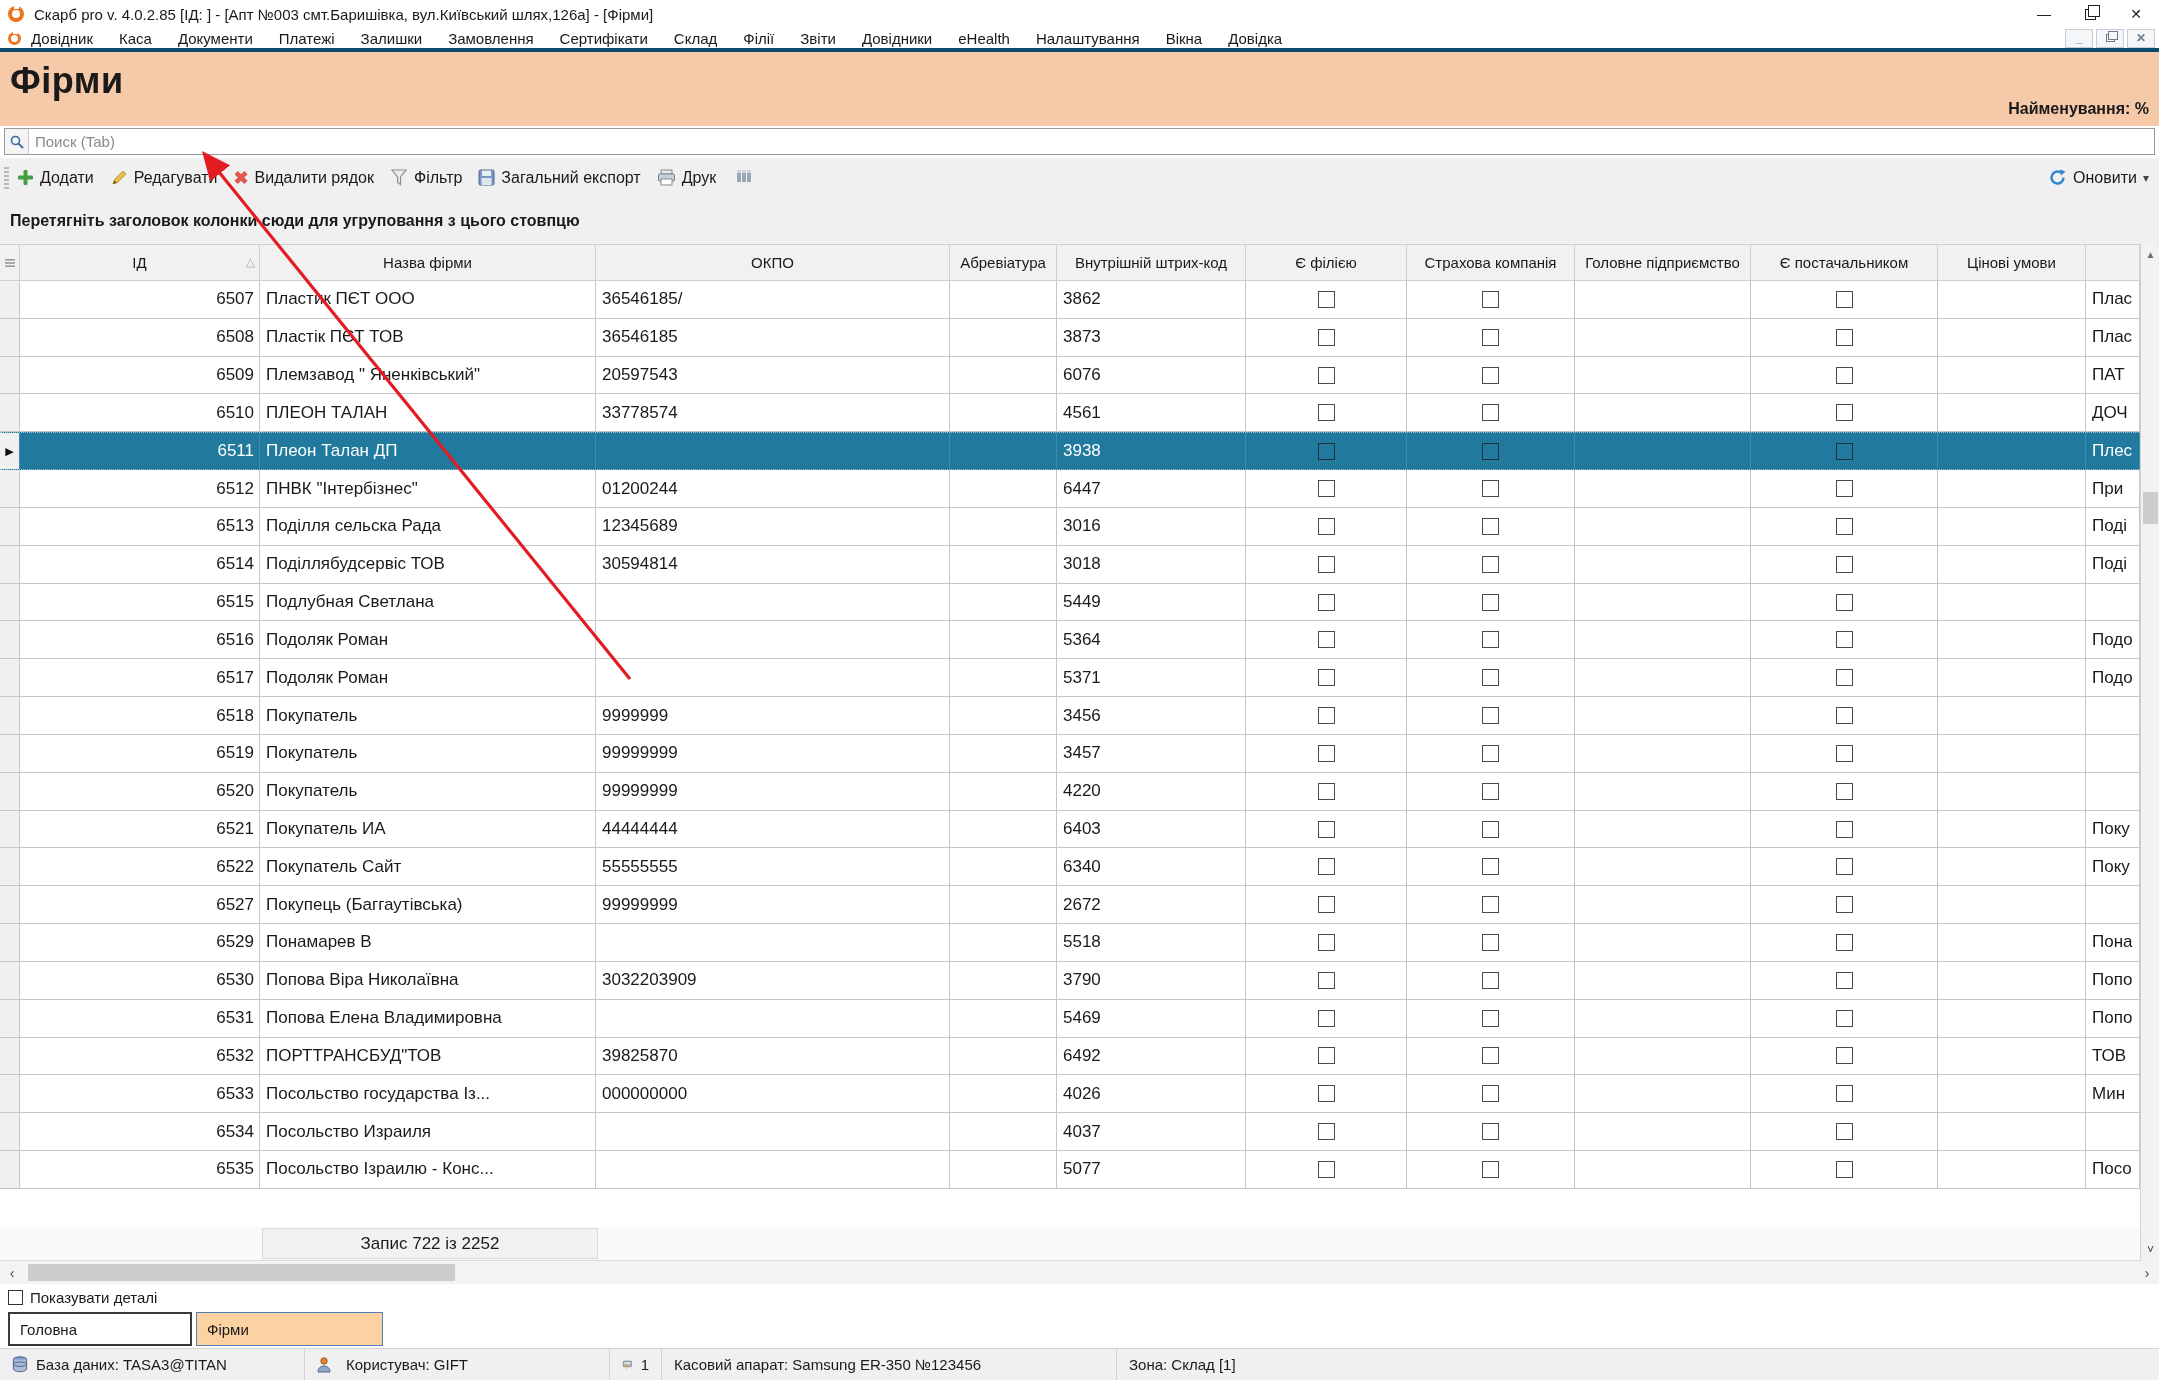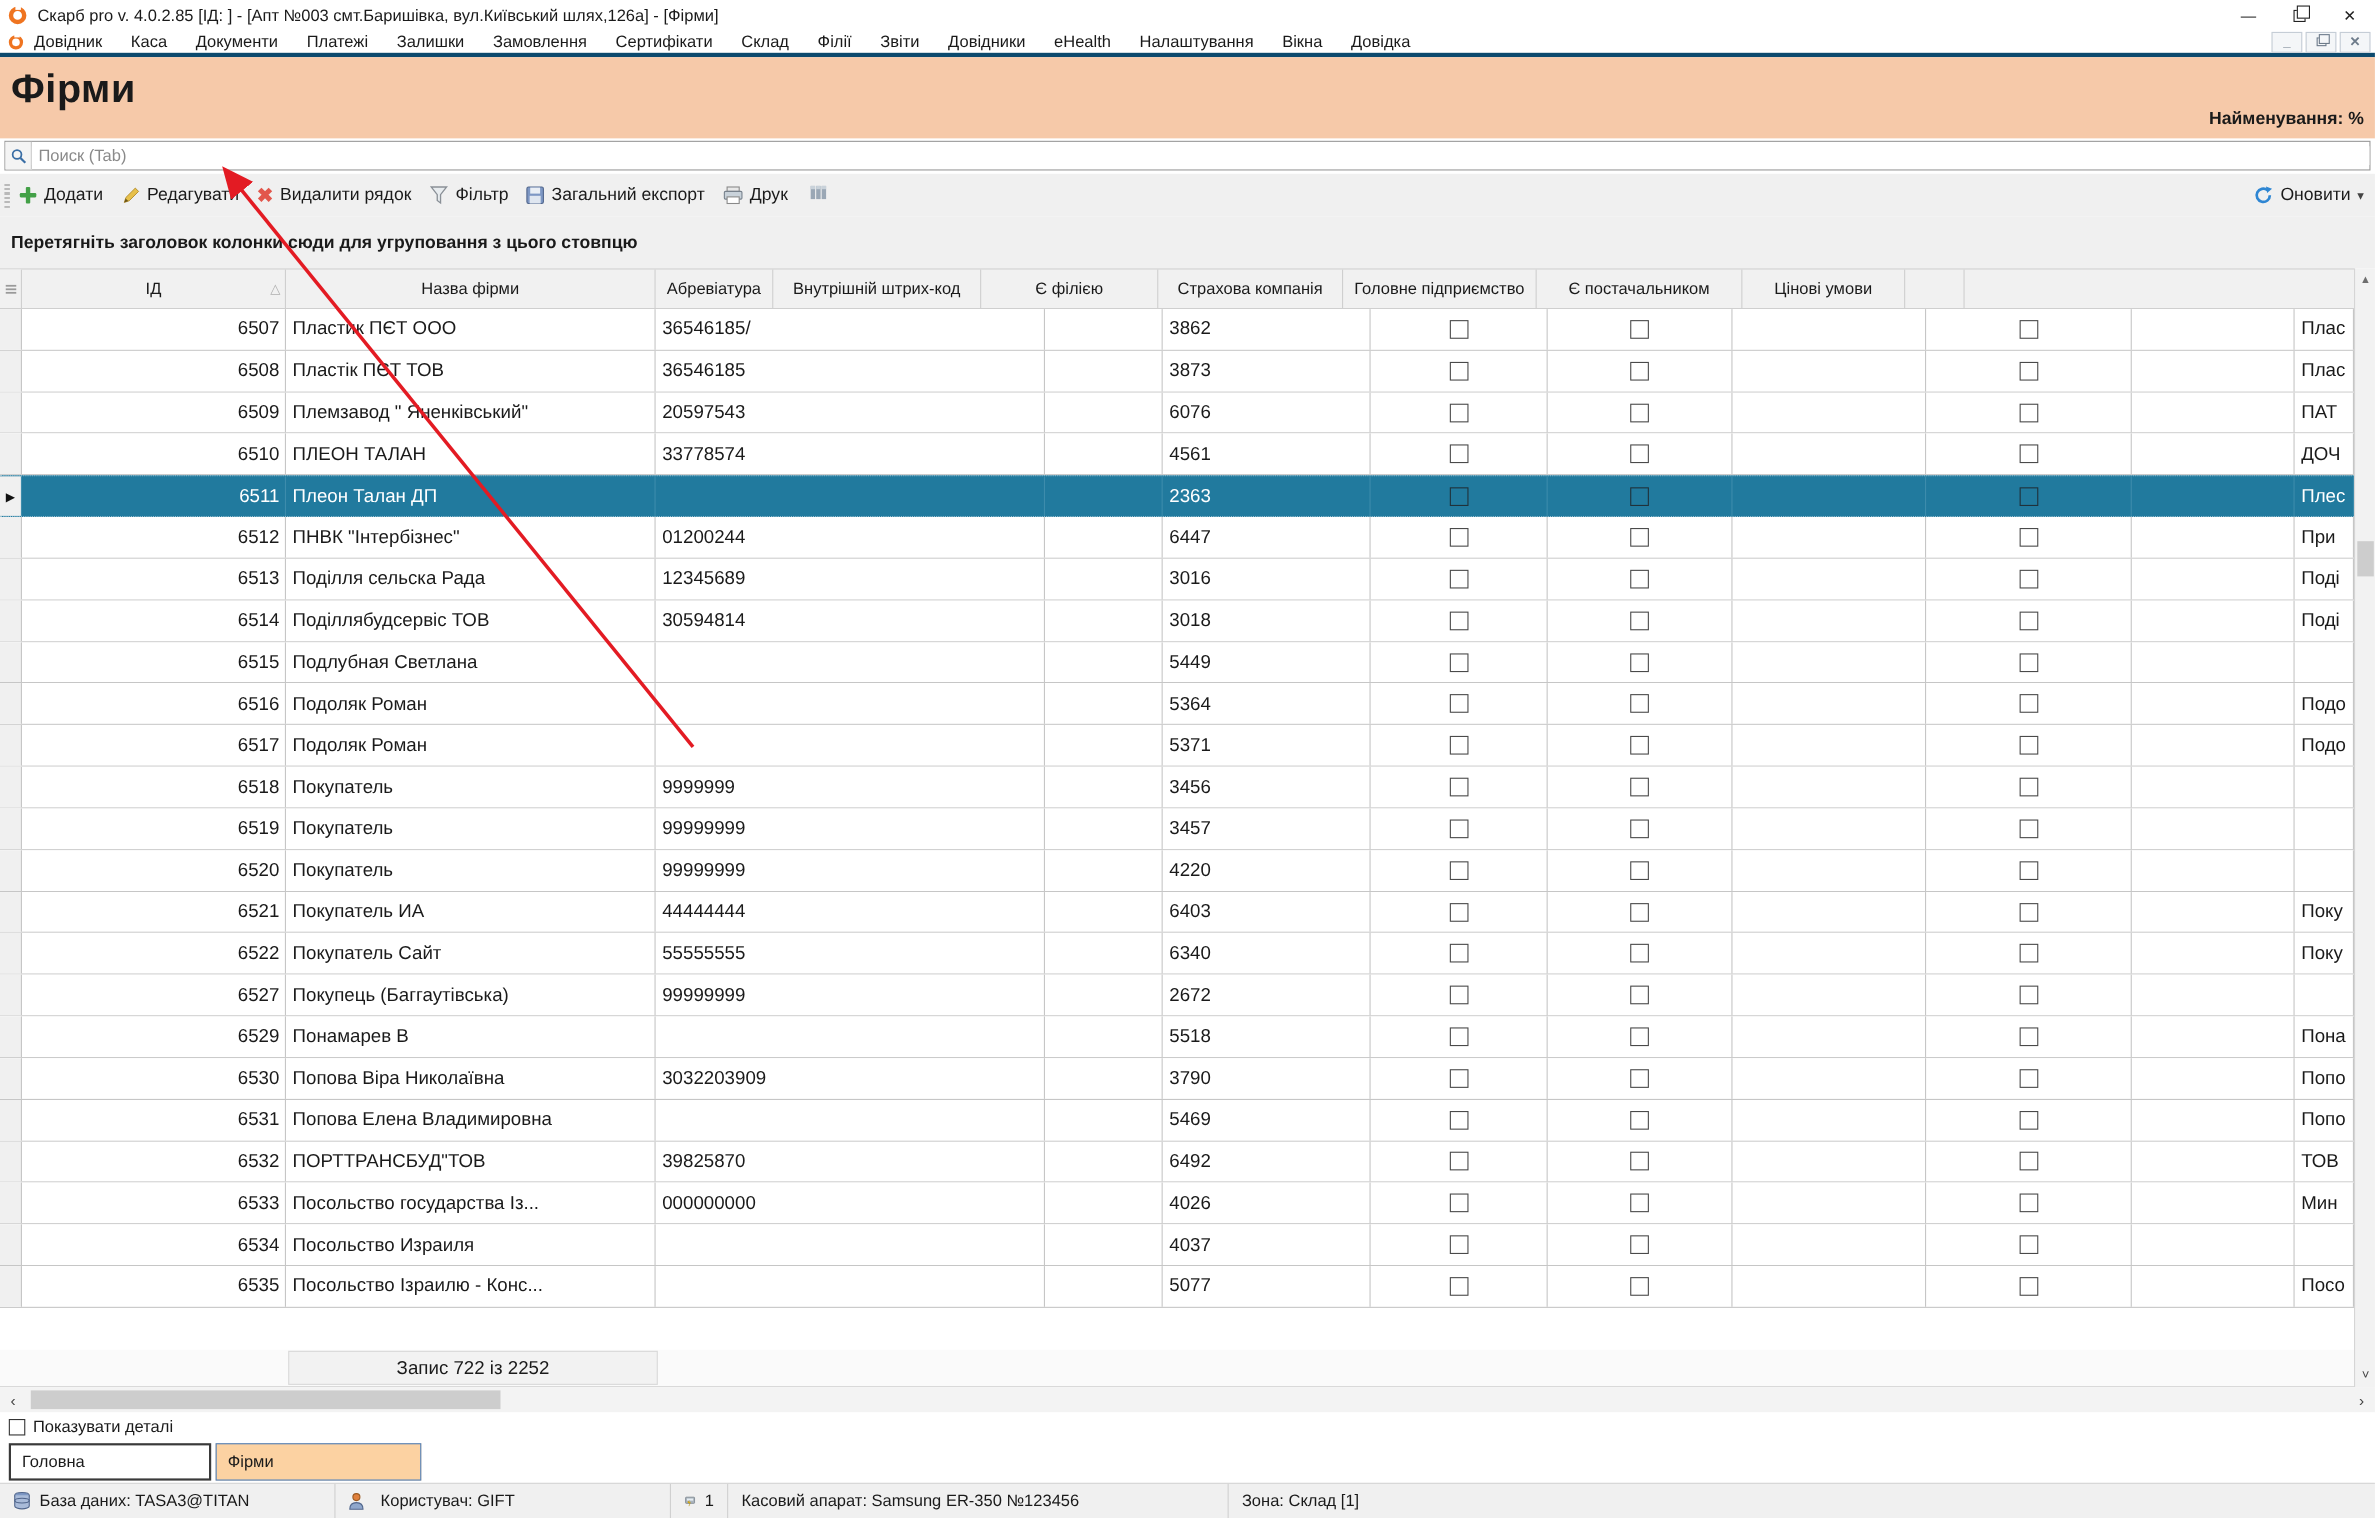--- a/index.html
+++ b/index.html
@@ -258,20 +258,21 @@
           <svg width="10" height="10" viewBox="0 0 10 10">
             <g fill="#9a9a9a">
               <rect y="1" width="10" height="1.6"></rect>
               <rect y="4.2" width="10" height="1.6"></rect>
               <rect y="7.4" width="10" height="1.6"></rect>
             </g>
           </svg>
         </div>
         <div class="th" style="width: 240px;">ІД<span class="sort-tri">△</span></div>
         <div class="th" style="width: 336px;">Назва фірми</div>
+        <div class="th" style="width: 354px;">ОКПО</div>
         <div class="th" style="width: 107px;">Абревіатура</div>
         <div class="th" style="width: 189px;">Внутрішній штрих-код</div>
         <div class="th" style="width: 161px;">Є філією</div>
         <div class="th" style="width: 168px;">Страхова компанія</div>
         <div class="th" style="width: 176px;">Головне підприємство</div>
         <div class="th" style="width: 187px;">Є постачальником</div>
         <div class="th" style="width: 148px;">Цінові умови</div>
         <div class="th" style="width: 54px;"></div>
       </div>
     <div class="tbody" id="tbody">
@@ -354,21 +355,21 @@
           </div>
           <div class="td" style="width: 148px;"></div>
           <div class="td" style="width: 54px;">ДОЧ</div>
         </div>
         <div class="tr selected">
           <div class="td ind" style="width: 20px;">▶</div>
           <div class="td num" style="width: 240px;">6511</div>
           <div class="td" style="width: 336px;">Плеон Талан ДП</div>
           <div class="td" style="width: 354px;"></div>
           <div class="td" style="width: 107px;"></div>
-          <div class="td" style="width: 189px;">2363</div>
+          <div class="td" style="width: 189px;">3938</div>
           <div class="td center" style="width: 161px;">
             <span class="checkbox"></span>
           </div>
           <div class="td center" style="width: 168px;">
             <span class="checkbox"></span>
           </div>
           <div class="td" style="width: 176px;"></div>
           <div class="td center" style="width: 187px;">
             <span class="checkbox"></span>
           </div>

